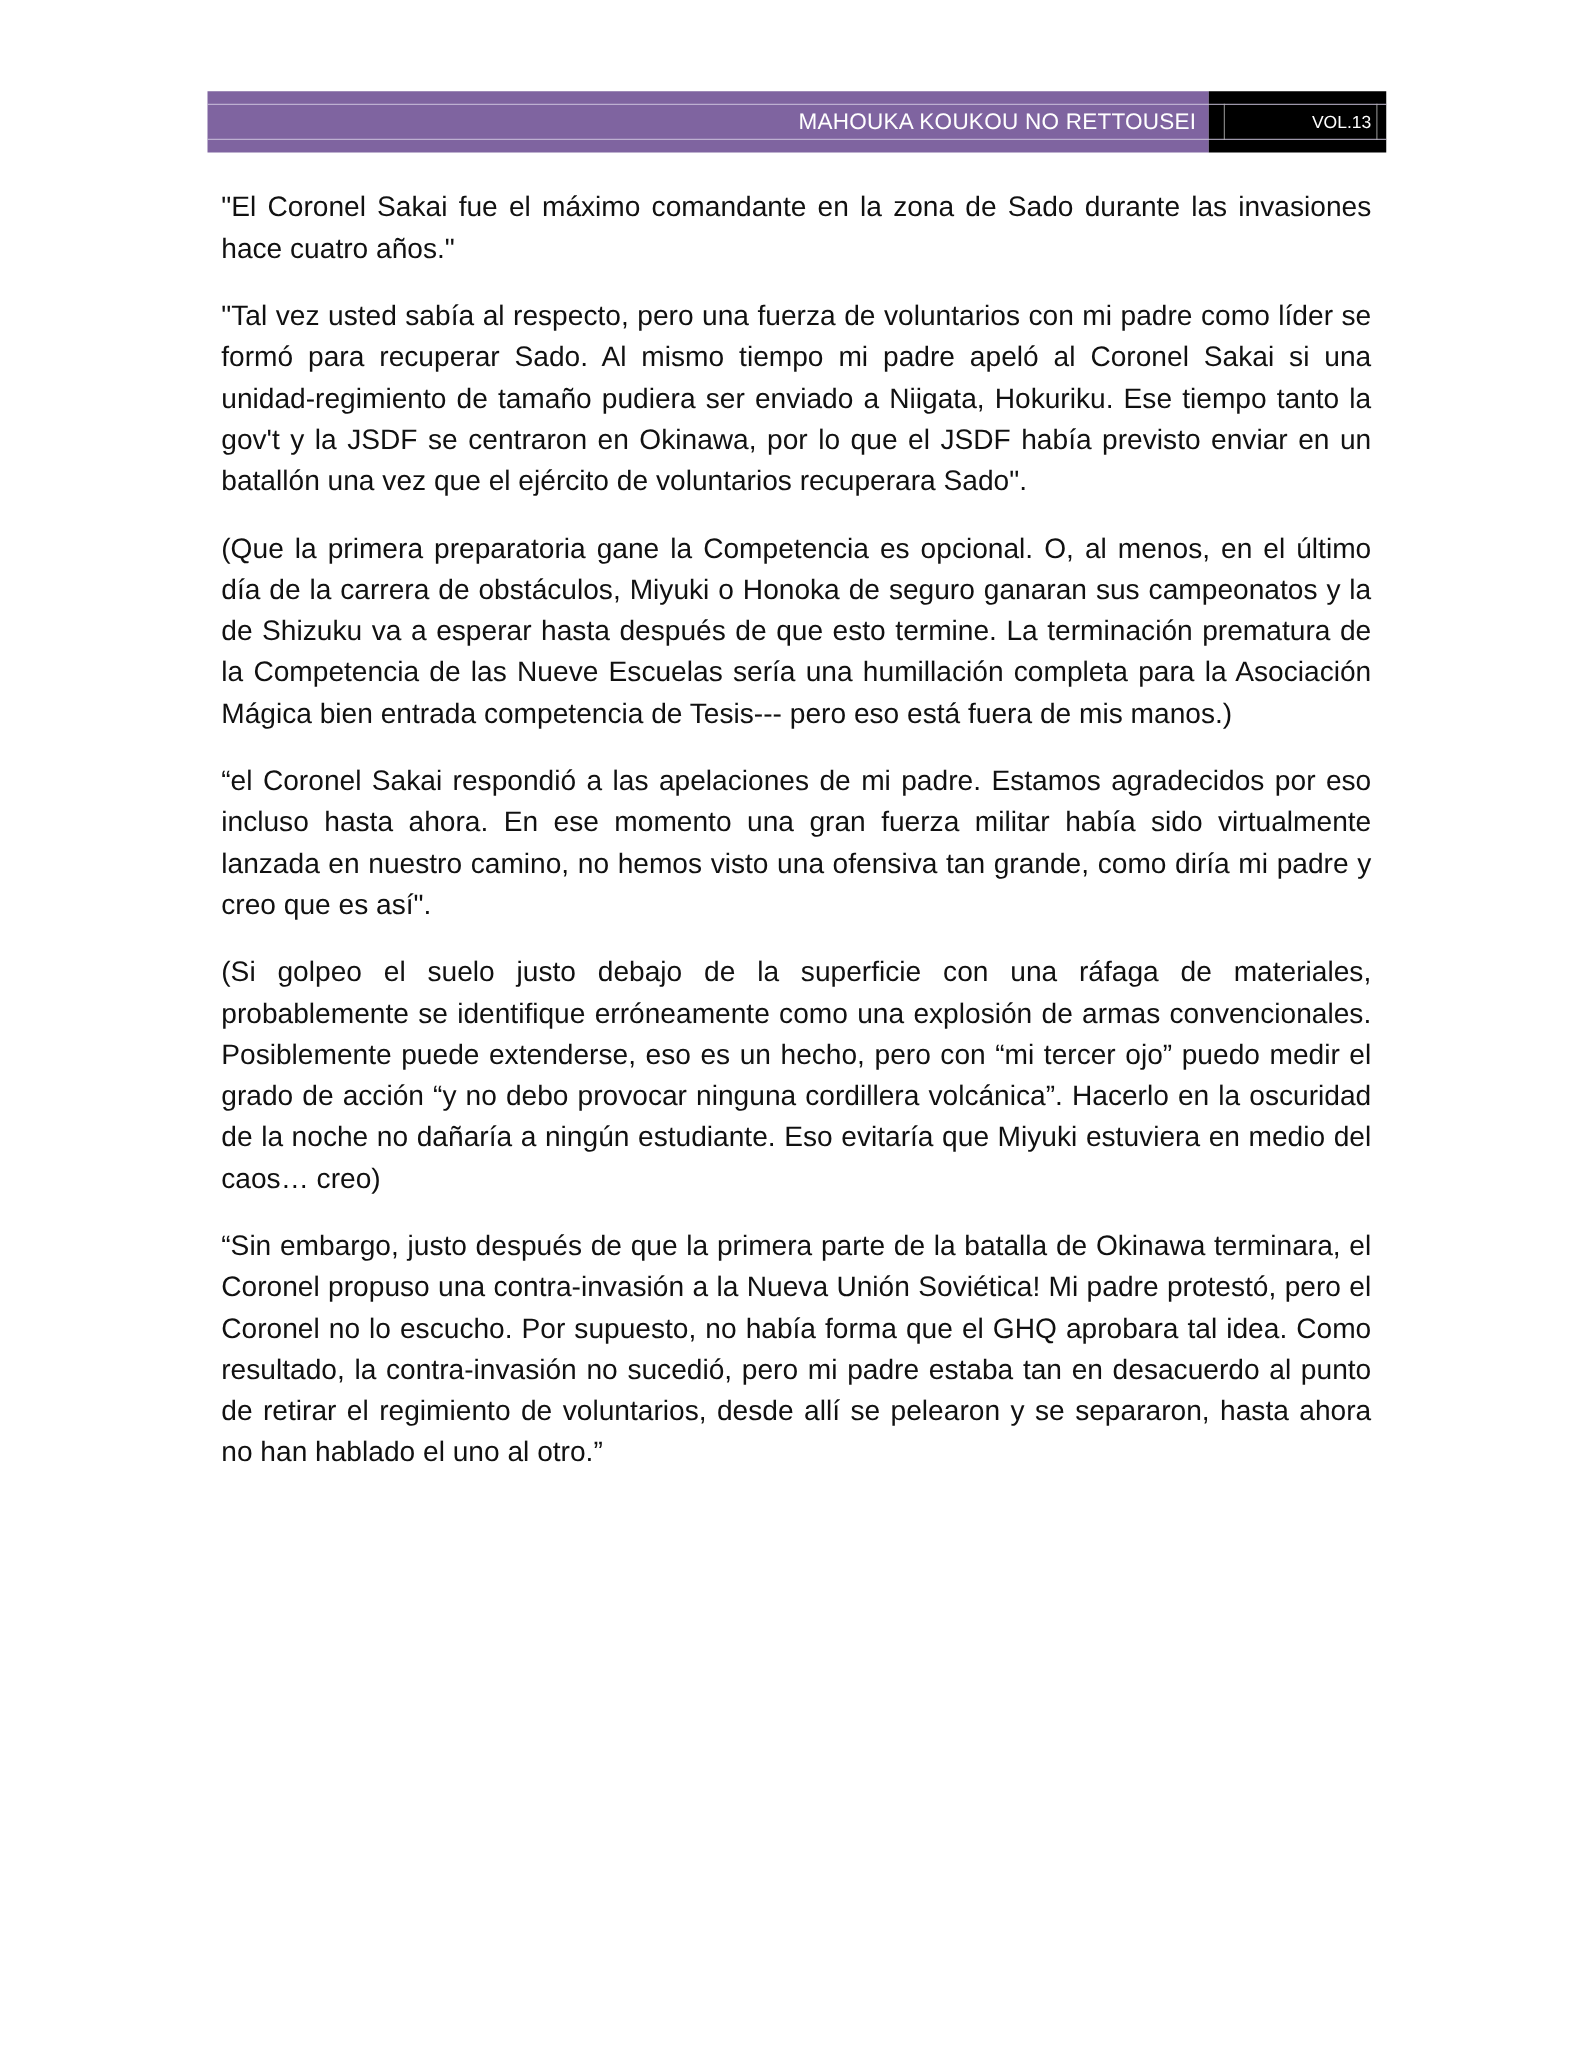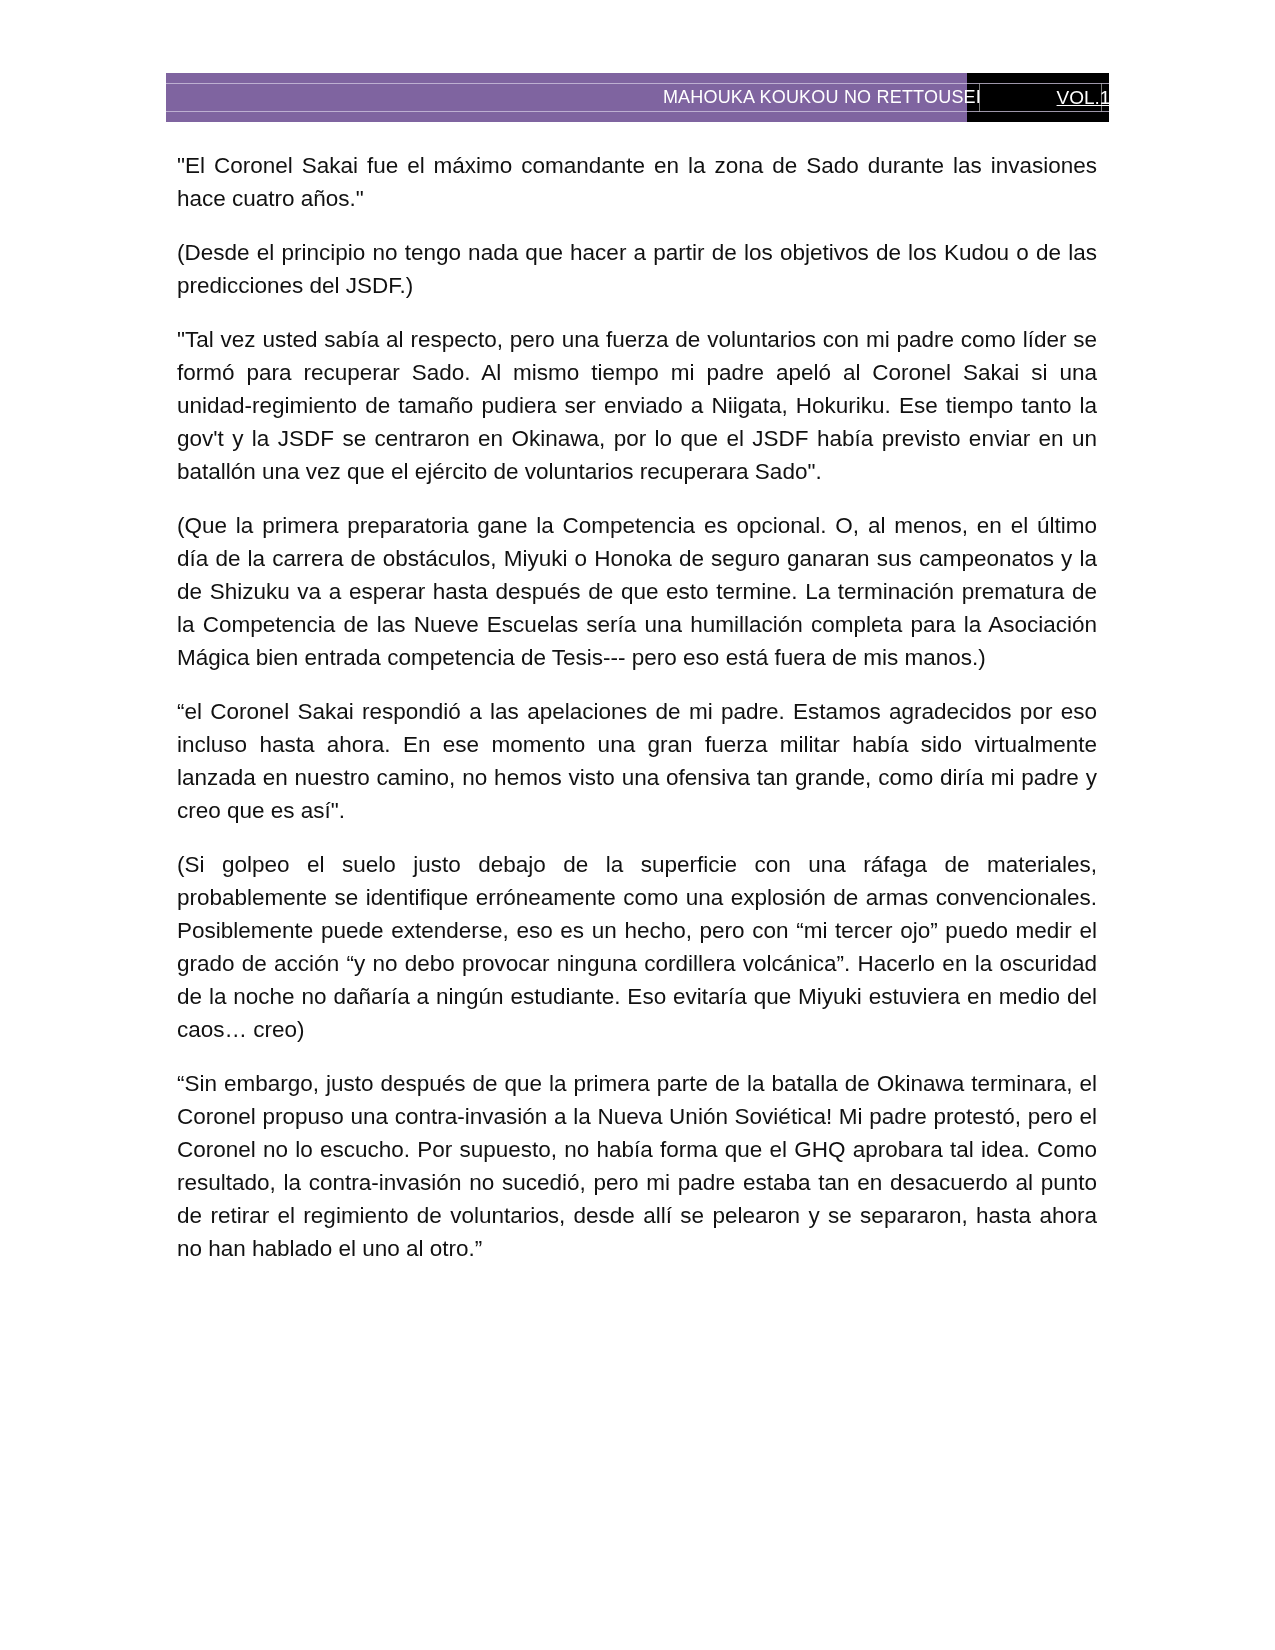--- a/index.html
+++ b/index.html
@@ -1,18 +1,18 @@
 <!DOCTYPE html>
 <html><head>
 <meta charset="utf-8">
 <style>
   html, body { margin: 0; padding: 0; background: #ffffff; }
   body { width: 1275px; height: 1650px; position: relative; overflow: hidden; }
   .header {
-    position: absolute; left: 166px; top: 73px; width: 943px; height: 49px; padding-left: 24px;
+    position: absolute; left: 166px; top: 73px; width: 943px; height: 49px;
   }
   .header-purple {
     position: absolute; left: 0; top: 0; width: 801px; height: 49px;
     background: #7f64a0;
   }
   .header-black {
     position: absolute; left: 801px; top: 0; width: 142px; height: 49px;
     background: #000000;
   }
   .hline {
@@ -27,23 +27,22 @@
   }
   .vline.v1 { left: 813px; }
   .vline.v2 { left: 935px; }
   .series-title {
     position: absolute; right: 152px; top: 10px; height: 29px; line-height: 29px;
     color: #ffffff; font-family: "Liberation Sans", sans-serif; font-size: 18px;
     letter-spacing: 0.2px; white-space: nowrap;
   }
   .volume {
     position: absolute; right: 12px; top: 10px; height: 29px; line-height: 29px;
-    color: #ffffff; font-family: "Liberation Sans", sans-serif; font-size: 19px;
+    color: #ffffff; font-family: "Liberation Sans", sans-serif; font-size: 14px;
     white-space: nowrap;
-    text-decoration: underline;
   }
   .body-text {
     position: absolute; left: 177px; top: 149px; width: 920px;
     font-family: "Liberation Sans", sans-serif; font-size: 22.5px;
     line-height: 33px; color: #111111;
   }
   .body-text p {
     margin: 0 0 21px 0; text-align: justify;
   }
 </style>
@@ -56,19 +55,18 @@
   <div class="hline top"></div>
   <div class="hline bottom"></div>
   <div class="vline v1"></div>
   <div class="vline v2"></div>
   <span class="series-title">MAHOUKA KOUKOU NO RETTOUSEI</span>
   <span class="volume">VOL.13</span>
 </div>
 
 <div class="body-text">
   <p>"El Coronel  Sakai fue el máximo comandante en la zona de Sado durante las invasiones hace cuatro años."</p>
-  <p>(Desde el principio no tengo nada que hacer a partir de los objetivos de los Kudou o de las predicciones  del JSDF.)</p>
   <p>"Tal vez usted sabía al respecto, pero una fuerza de voluntarios con mi padre como líder se formó para recuperar Sado. Al mismo tiempo mi padre apeló al Coronel Sakai si una unidad-regimiento de tamaño pudiera ser enviado a Niigata, Hokuriku. Ese tiempo tanto la gov't  y la JSDF se centraron en Okinawa, por lo que el JSDF había previsto enviar en un batallón una vez que el ejército de voluntarios recuperara Sado".</p>
   <p>(Que la primera preparatoria gane la Competencia es opcional. O, al menos, en el último día de la carrera de obstáculos, Miyuki o Honoka de seguro ganaran sus campeonatos y la de Shizuku va a esperar hasta después de que esto termine. La terminación prematura de  la Competencia de las Nueve Escuelas sería una humillación completa para la Asociación Mágica bien entrada competencia de Tesis--- pero eso está fuera de mis manos.)</p>
   <p>“el Coronel Sakai respondió a las apelaciones de mi padre. Estamos agradecidos por eso incluso  hasta ahora. En ese momento una gran fuerza militar había sido virtualmente lanzada en nuestro camino, no hemos visto una ofensiva tan grande, como diría mi padre y creo que es así".</p>
   <p>(Si golpeo el suelo justo debajo de la superficie con una ráfaga de materiales, probablemente se identifique erróneamente como una explosión de armas convencionales. Posiblemente puede extenderse, eso es un hecho, pero con “mi tercer ojo” puedo medir el grado de acción “y no debo provocar ninguna cordillera volcánica”. Hacerlo en la oscuridad de la noche no dañaría a ningún estudiante. Eso evitaría que Miyuki estuviera en medio del caos… creo)</p>
   <p>“Sin embargo, justo después de que la primera parte de la batalla de Okinawa terminara, el Coronel propuso una contra-invasión a la Nueva Unión Soviética! Mi padre protestó, pero el Coronel no lo escucho. Por supuesto, no había forma que el GHQ aprobara tal idea. Como resultado, la contra-invasión no sucedió, pero mi padre estaba tan en desacuerdo al punto de retirar el regimiento de voluntarios, desde allí se pelearon y se separaron, hasta ahora no han hablado el uno al otro.”</p>
 </div>
 
 </body></html>

